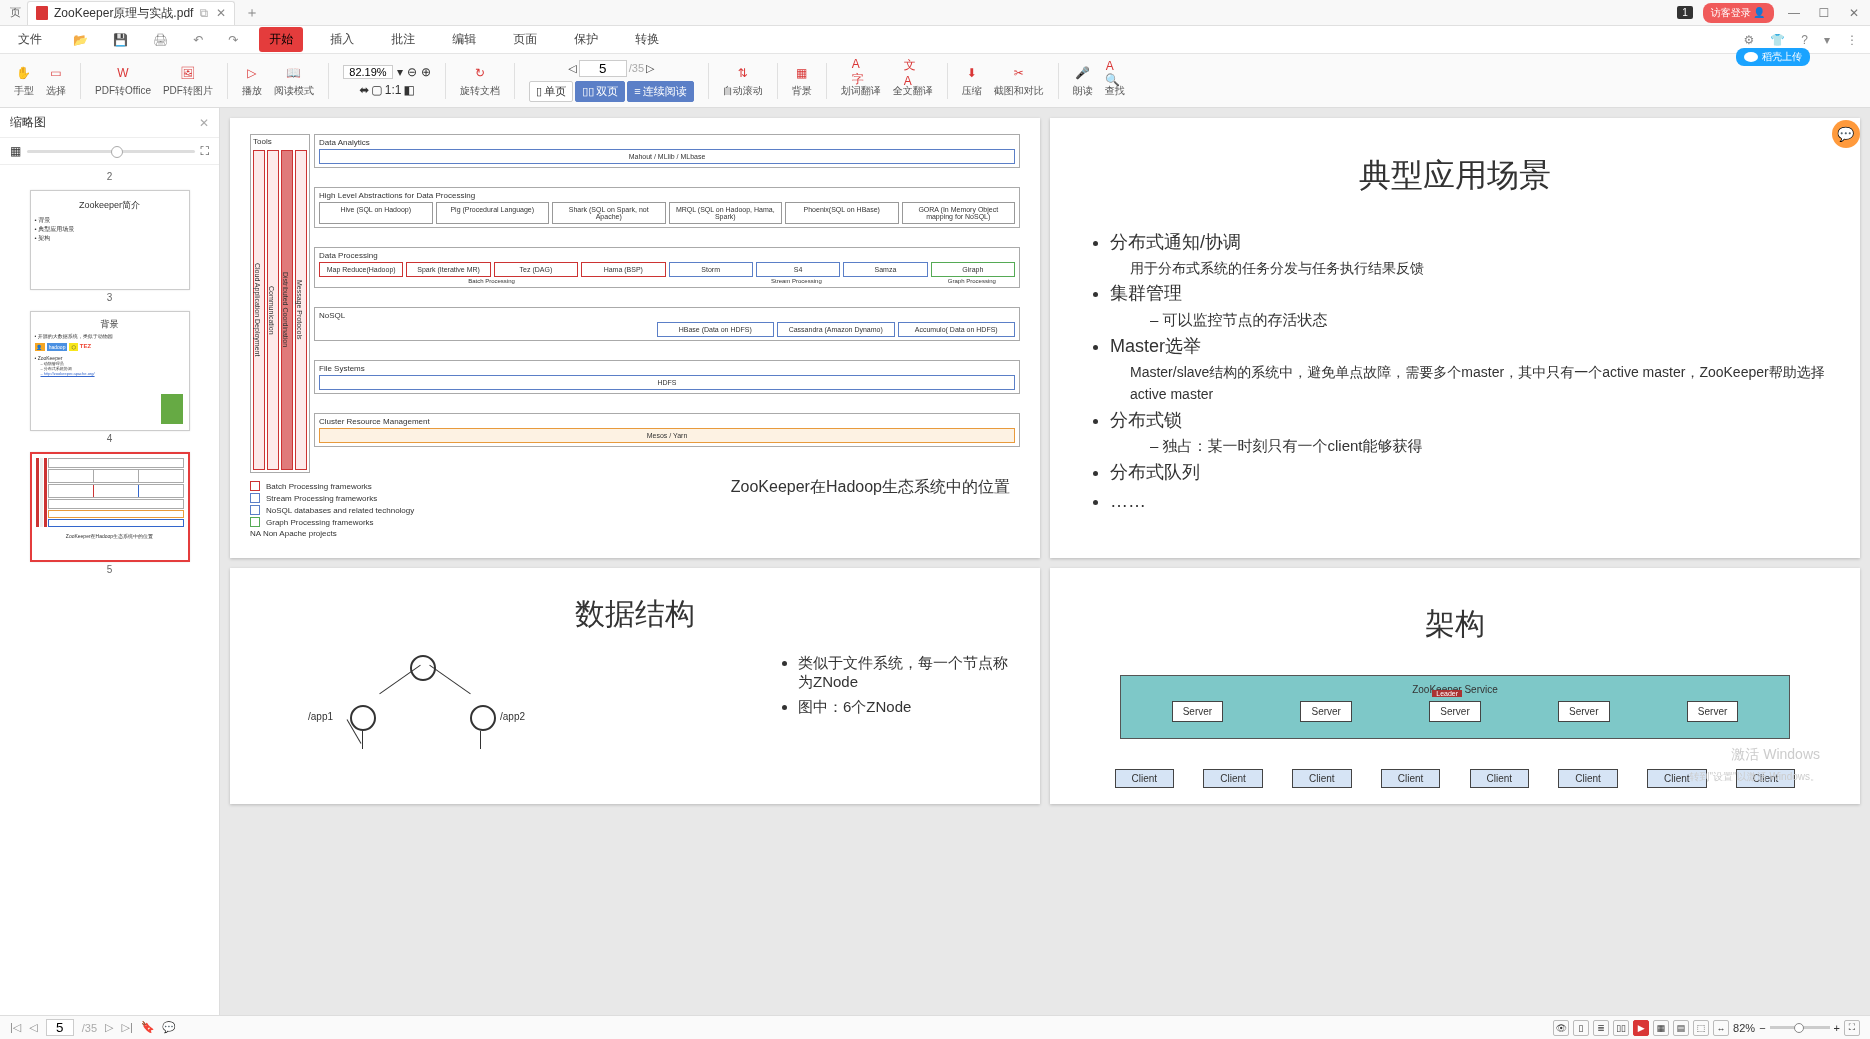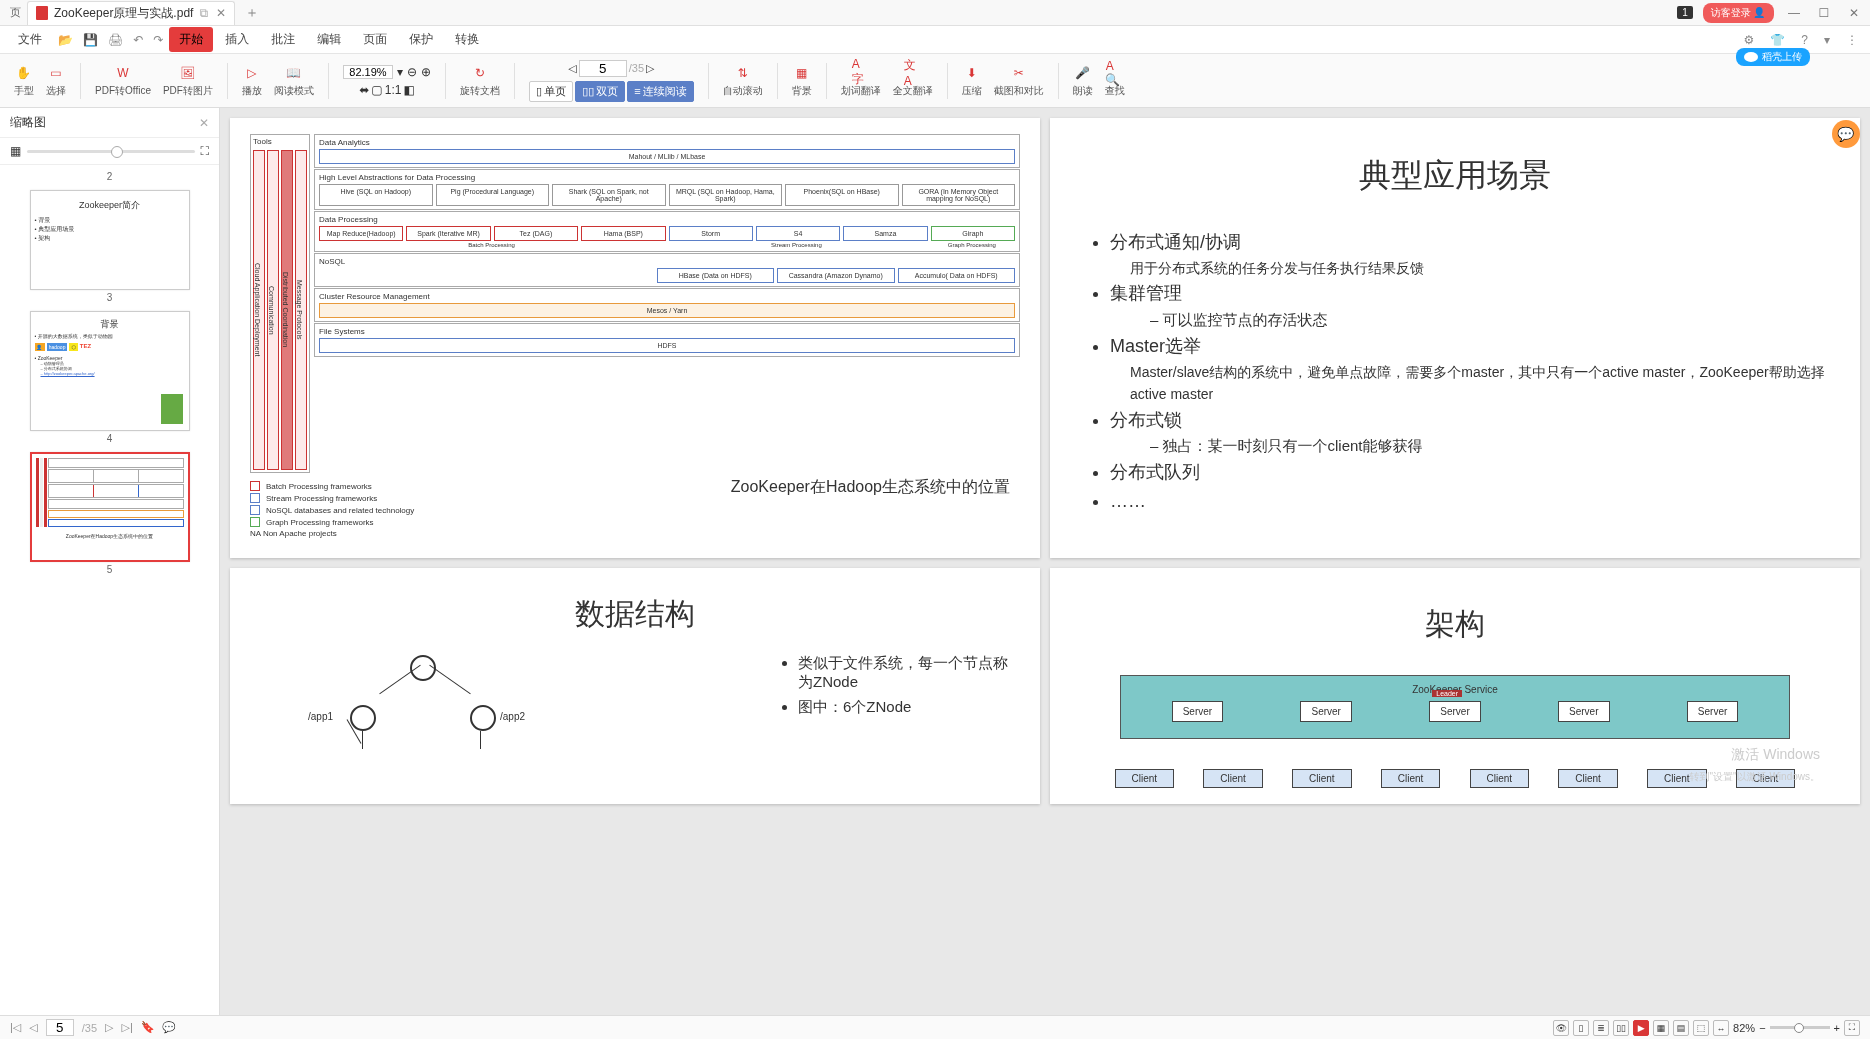--- a/index.html
+++ b/index.html
@@ -12,21 +12,21 @@
 .file-tab .icon-pdf { width: 12px; height: 14px; background: #d93636; margin-right: 6px; border-radius: 1px; }
 .file-tab .dup { margin-left: 6px; color: #aaa; }
 .file-tab .close { margin-left: 8px; color: #888; cursor: pointer; }
 .newtab { margin-left: 10px; color: #888; font-size: 14px; }
 .titlebar-right { margin-left: auto; display: flex; align-items: center; gap: 10px; }
 .badge1 { background: #333; color: #fff; font-size: 10px; padding: 1px 5px; border-radius: 2px; }
 .login-badge { background: #f05a5a; color: #fff; font-size: 10px; padding: 3px 8px; border-radius: 8px; }
 .win-btn { width: 20px; text-align: center; color: #777; }
 
 
-.menubar { height: 28px; display: flex; align-items: center; padding: 0 8px; gap: 2px; background: #fff; border-bottom: 1px solid #e5e5e5; position: relative; }
+.menubar { height: 28px; display: flex; align-items: center; padding: 0 8px; gap: 17px; background: #fff; border-bottom: 1px solid #e5e5e5; position: relative; }
 .menu-item { padding: 4px 10px; font-size: 12px; color: #444; cursor: pointer; border-radius: 3px; }
 .menu-item.start { background: #e43c3c; color: #000000; }
 .menu-icon { color: #888; padding: 0 4px; }
 .cloud-promo { position: absolute; right: 60px; top: 22px; background: #1aa3ff; color:#fff; font-size:10px; padding: 2px 8px; border-radius: 8px; display:flex; align-items:center; gap:4px; z-index:10; }
 .cloud-promo .cloud-icon { width:14px; height:10px; background:#fff; border-radius:50%; }
 .menubar-right { margin-left:auto; display:flex; gap:8px; }
 
 
 .toolbar { height: 54px; display: flex; align-items: center; padding: 2px 10px; border-bottom: 1px solid #ddd; background: #fafafa; gap: 4px; }
 .tool-grp { display: flex; flex-direction: column; align-items: center; justify-content:center; padding: 0 4px; gap:2px; cursor:pointer; }
@@ -59,21 +59,21 @@
 
 .docarea { flex:1; background:#e8e8e8; overflow:auto; padding: 10px; }
 .pages-grid { display:grid; grid-template-columns: 1fr 1fr; gap:10px; }
 .page { background:#fff; box-shadow:0 1px 3px rgba(0,0,0,.2); padding: 16px 20px; min-height: 440px; position:relative; }
 
 
 .hadoop-wrap { display:flex; gap:4px; font-size:8px; }
 .hadoop-side { display:flex; gap:2px; }
 .vcol { width:12px; border:1px solid #c33; background:#fdeaea; writing-mode: vertical-lr; text-orientation: mixed; padding:4px 0; font-size:7px; text-align:center; }
 .vcol.hl { background:#e07a7a; }
-.hadoop-main { flex:1; display:flex; flex-direction:column; gap:1px; }
+.hadoop-main { flex:1; display:flex; flex-direction:column; gap:19px; }
 .hbox { border:1px solid #aaa; padding:3px 4px; }
 .hbox-title { font-size:8px; margin-bottom:2px; }
 .hrow { display:flex; gap:3px; }
 .hcell { border:1px solid #999; padding:3px 2px; font-size:7px; text-align:center; flex:1; }
 .hcell.blue { border-color:#5b7fc7; }
 .hcell.red { border-color:#c33; }
 .hcell.orange { border-color:#e89a3c; background:#fdf2e3; }
 .hcell.green { border-color:#5a5; }
 .hleg { margin-top:8px; font-size:8px; }
 .hleg-row { display:flex; align-items:center; gap:6px; margin:2px 0; }
@@ -387,26 +387,26 @@
             <div class="hbox">
                 <div class="hbox-title">NoSQL</div>
               <div class="hrow">
                 <div style="flex:3;"></div>
                 <div class="hcell blue">HBase (Data on HDFS)</div>
                 <div class="hcell blue">Cassandra (Amazon Dynamo)</div>
                 <div class="hcell blue">Accumulo( Data on HDFS)</div>
               </div>
               </div>
             <div class="hbox">
+                <div class="hbox-title">File Systems</div>
+              <div class="hcell blue">HDFS</div>
+              </div>
+            <div class="hbox">
                 <div class="hbox-title">Cluster Resource Management</div>
               <div class="hcell orange">Mesos / Yarn</div>
-              </div>
-            <div class="hbox">
-                <div class="hbox-title">File Systems</div>
-              <div class="hcell blue">HDFS</div>
               </div>
           </div>
         </div>
         <div class="hleg">
           <div class="hleg-row">
               <span class="sq" style="border-color:#c33;"></span>
               <span>Batch Processing frameworks</span>
             </div>
           <div class="hleg-row">
               <span class="sq" style="border-color:#5b7fc7;"></span>

